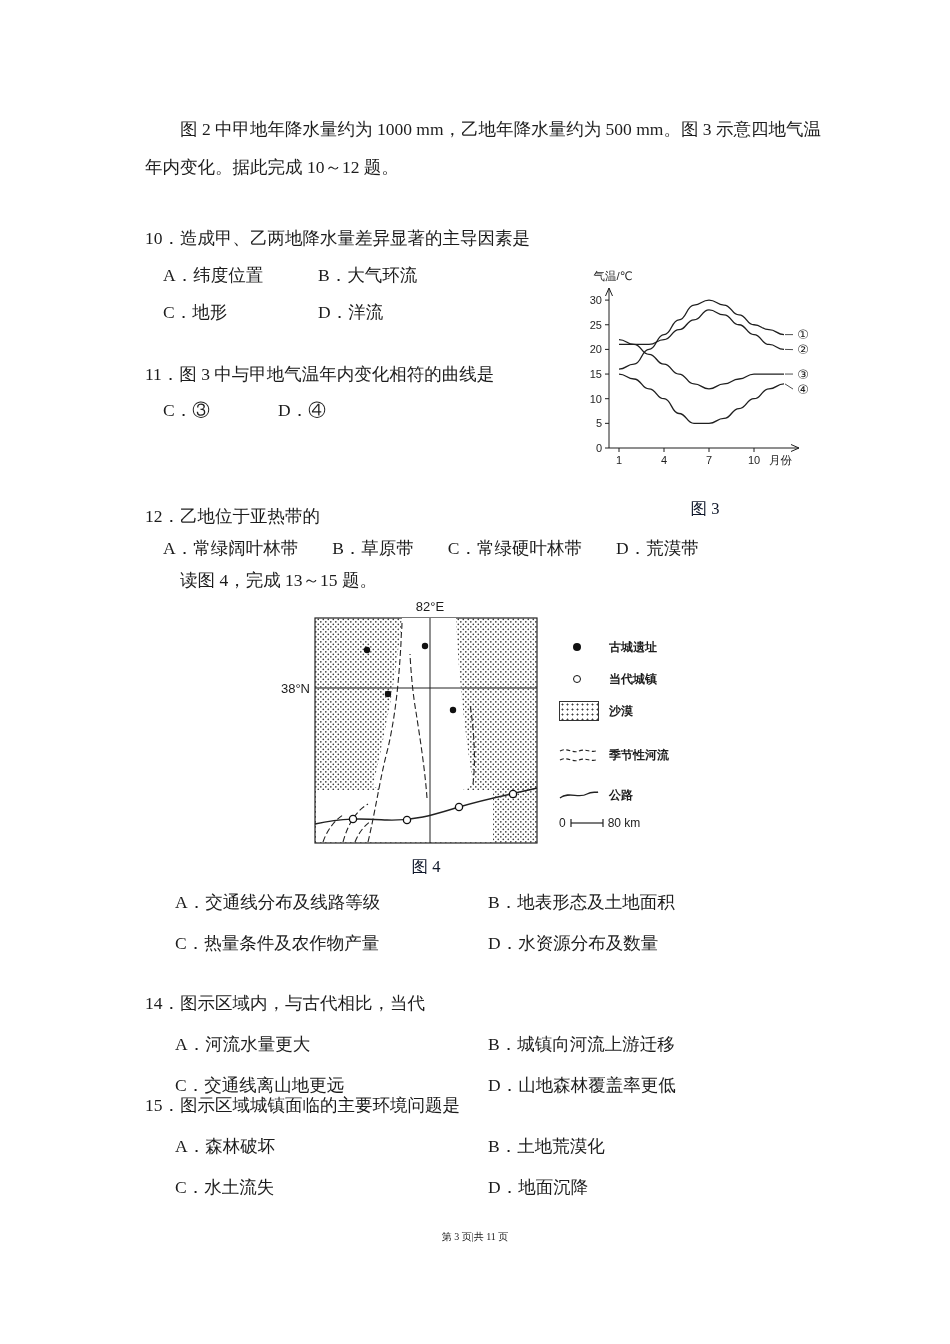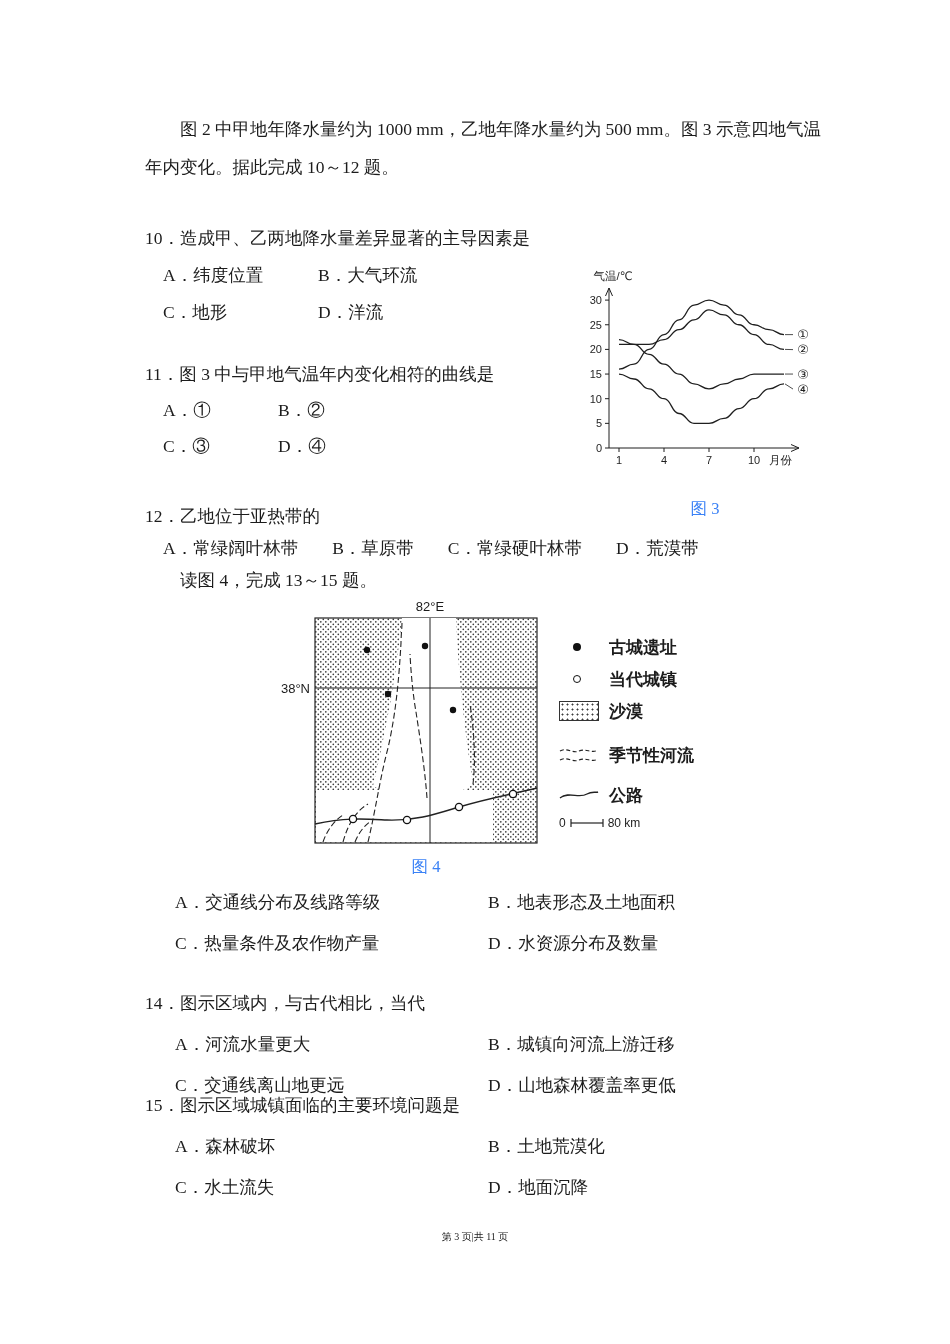--- a/index.html
+++ b/index.html
@@ -30,33 +30,33 @@
   #q11 { left:145px; top:356px; line-height:36px; }
   #q12 { left:145px; top:500px; line-height:32px; }
   #read-fig4 { text-indent:35px; }
   #q13 { left:145px; top:878px; line-height:34px; }
   #q14 { left:145px; top:986px; line-height:34px; }
   #q15 { left:145px; top:1088px; line-height:34px; }
 
   
   #fig3 { left:575px; top:268px; width:260px; }
   #fig3 svg text { font-family:"Liberation Sans","DejaVu Sans",sans-serif; fill:#1f1f1f; }
-  .fig-caption { text-align:center; font-size:16.5px; color:#3b82f6; }
+  .fig-caption { text-align:center; font-size:16.5px; color:#0f172a; }
   #fig3-caption { width:260px; margin-top:26px; }
 
   
   #fig4 { left:267px; top:598px; width:400px; height:290px; }
   #map-svg { position:absolute; left:0; top:0; }
   #map-svg text { font-family:"Liberation Sans","DejaVu Sans",sans-serif; fill:#1b1b1b; }
   .river { fill:none; stroke:#222; stroke-width:1.1; stroke-dasharray:6 3; }
   .town  { fill:#fff; stroke:#111; stroke-width:1.3; }
   #fig4-caption { position:absolute; left:48px; top:258px; width:222px; }
 
   .legend-row { position:absolute; left:292px; display:flex; align-items:center;
-                gap:10px; height:22px; font-size:17px; font-weight:bold;
+                gap:10px; height:22px; font-size:12px; font-weight:bold;
                 font-family:"Liberation Sans","DejaVu Sans",sans-serif; white-space:nowrap; }
   .sym-cell { width:40px; display:flex; align-items:center; justify-content:flex-start; }
   .dot-filled { width:8px; height:8px; border-radius:50%; background:#111; margin-left:14px; }
   .dot-open   { width:8px; height:8px; border-radius:50%; background:#fff; border:1.4px solid #111; margin-left:14px; }
   .desert-swatch { width:40px; height:20px; border:1px solid #333;
       background-image: radial-gradient(#3c3c3c 0.9px, transparent 1.1px);
       background-size:5px 5px; }
   .scale-row { font-weight:normal; font-size:12px; gap:4px; }
 
   #footer { left:0; top:1230px; width:950px; text-align:center; font-size:10px;font-family:Liberation Serif, serif; }
@@ -78,24 +78,20 @@
       <div class="opt-row indent-sm">
         <span class="opt-col-155">C．地形</span>
         <span>D．洋流</span>
       </div>
     </div>
   </div>
 
   <div id="q11" class="abs body-text question">
     <div class="q-stem"><span>11．</span><span>图 3 中与甲地气温年内变化相符的曲线是</span></div>
     <div class="opt-rows">
-      <div class="opt-row indent-sm">
-        <span class="opt-col-115">A．①</span>
-        <span>B．②</span>
-      </div>
       <div class="opt-row indent-sm">
         <span class="opt-col-115">C．③</span>
         <span>D．④</span>
       </div>
     </div>
   </div>
 
   <div id="q12" class="abs body-text question">
     <div class="q-stem"><span>12．</span><span>乙地位于亚热带的</span></div>
     <div class="opt-row indent-sm">

